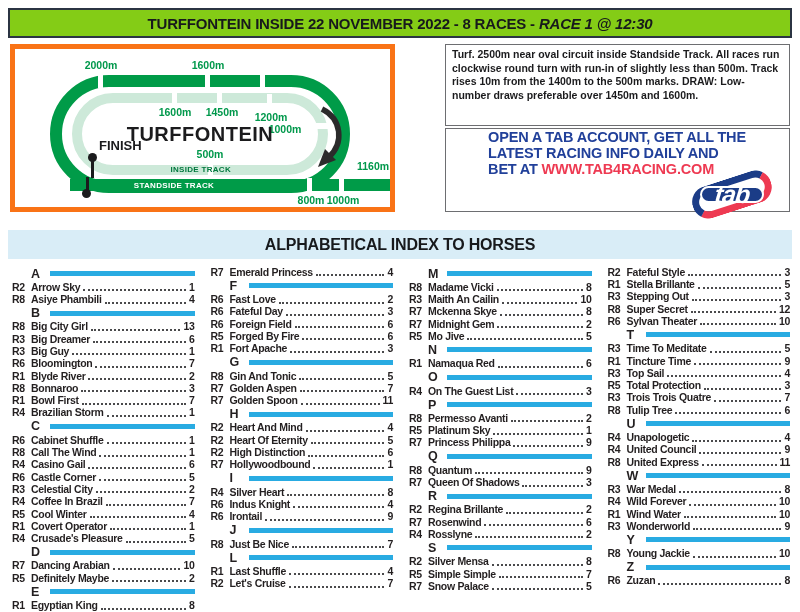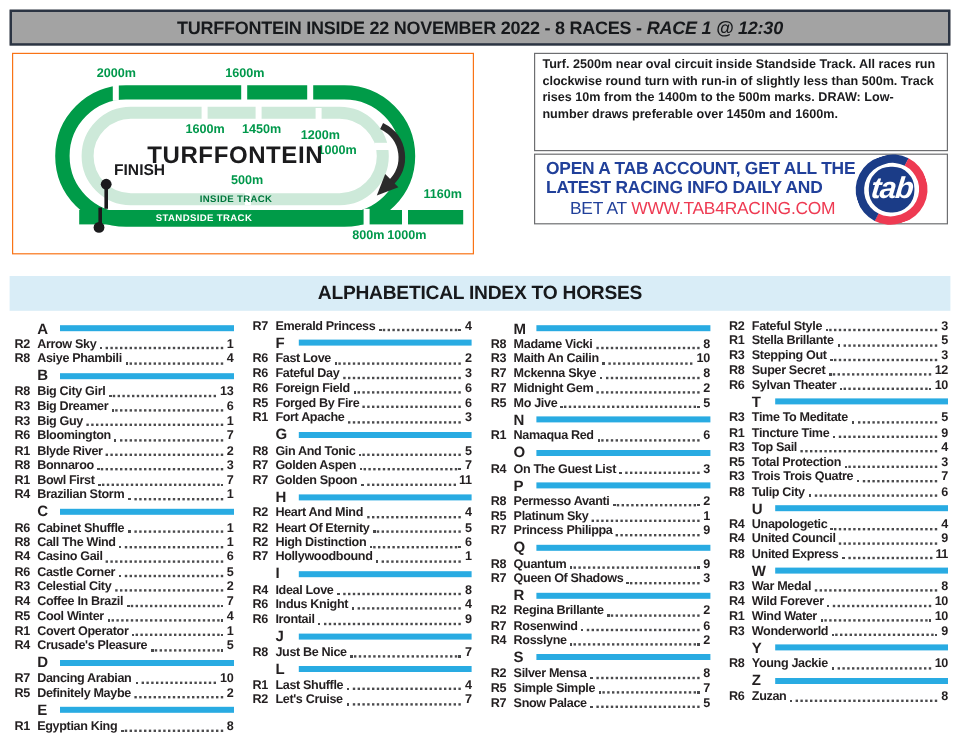--- a/index.html
+++ b/index.html
@@ -2,36 +2,36 @@
 <html><head>
 <meta charset="utf-8">
 <style>
   * { margin:0; padding:0; box-sizing:border-box; }
   html,body { background:#fff; }
   body { width:800px; height:612px; overflow:hidden; font-family:"Liberation Sans", sans-serif; color:#231f20; }
 
   
   .page-header {
     margin:8px 8px 0 8px; height:30px;
-    background:#a3a3a3; border:2.5px solid #2b3443;
+    background:#84cc16; border:2.5px solid #2b3443;
     display:flex; align-items:center; justify-content:center;
     font-weight:bold; font-size:15px; letter-spacing:-0.2px; color:#17191c;
   }
   .page-header .it { font-style:italic; margin-left:4px; }
 
   
   .top-section { margin:6px 10px 0 10px; display:flex; gap:2px; height:168px; }
-  .track-box { width:385px; border:1px solid #f97316; position:relative; background:#fff; overflow:hidden; }
+  .track-box { width:385px; border:5px solid #f97316; position:relative; background:#fff; overflow:hidden; }
   .right-col { width:393px; display:flex; flex-direction:column; gap:2px;padding-left:48px; }
   .desc-box { height:82px; border:1px solid #6d6e71; padding:3px 6px; font-size:10.5px; font-weight:bold; line-height:1.3; color:#1b1b1d; }
-  .ad-box { height:59px; border:1px solid #6d6e71; display:flex; align-items:center; padding:0 10px 0 9px; }
+  .ad-box { height:84px; border:1px solid #6d6e71; display:flex; align-items:center; padding:0 10px 0 9px;flex-direction:column; }
   .ad-lines { font-size:14.5px; line-height:1.12; letter-spacing:-0.2px; color:#21409a; white-space:nowrap; }
   .ad-l1 { font-weight:600; }
   .ad-l2 { font-weight:800; }
-  .ad-l3 { font-weight:400;margin-left:20px; }
+  .ad-l3 { font-weight:700; }
   .ad-url { color:#ee3a52; }
 
   
   .tab-logo { position:relative; width:82px; height:58px; margin-left:auto; margin-right:6px; }
   .tab-swoosh { position:absolute; inset:0; border-radius:29px; border:7px solid #1b3c87;
     border-bottom-color:#ee3a52; border-right-color:#ee3a52; transform:rotate(-18deg); }
   .tab-core { position:absolute; inset:8px 9px; background:#1b3c87; border-radius:20px;
     display:flex; align-items:center; justify-content:center; border:2px solid #fff; }
   .tab-core span { color:#fff; font-style:italic; font-weight:800; font-size:25px; transform:skewX(-6deg); letter-spacing:-1px; }
 
@@ -391,21 +391,21 @@
         <span class="idx-name">Hollywoodbound</span>
         <span class="idx-dots"></span>
         <span class="idx-page">1</span>
       </div>
       <div class="letter-row">
         <span class="ltr">I</span>
         <span class="bar"></span>
       </div>
       <div class="idx-row">
         <span class="idx-race">R4</span>
-        <span class="idx-name">Ideal Love</span>
+        <span class="idx-name">Silver Heart</span>
         <span class="idx-dots"></span>
         <span class="idx-page">8</span>
       </div>
       <div class="idx-row">
         <span class="idx-race">R6</span>
         <span class="idx-name">Indus Knight</span>
         <span class="idx-dots"></span>
         <span class="idx-page">4</span>
       </div>
       <div class="idx-row">
@@ -639,21 +639,21 @@
         <span class="idx-page">3</span>
       </div>
       <div class="idx-row">
         <span class="idx-race">R3</span>
         <span class="idx-name">Trois Trois Quatre</span>
         <span class="idx-dots"></span>
         <span class="idx-page">7</span>
       </div>
       <div class="idx-row">
         <span class="idx-race">R8</span>
-        <span class="idx-name">Tulip City</span>
+        <span class="idx-name">Tulip Tree</span>
         <span class="idx-dots"></span>
         <span class="idx-page">6</span>
       </div>
       <div class="letter-row">
         <span class="ltr">U</span>
         <span class="bar"></span>
       </div>
       <div class="idx-row">
         <span class="idx-race">R4</span>
         <span class="idx-name">Unapologetic</span>

